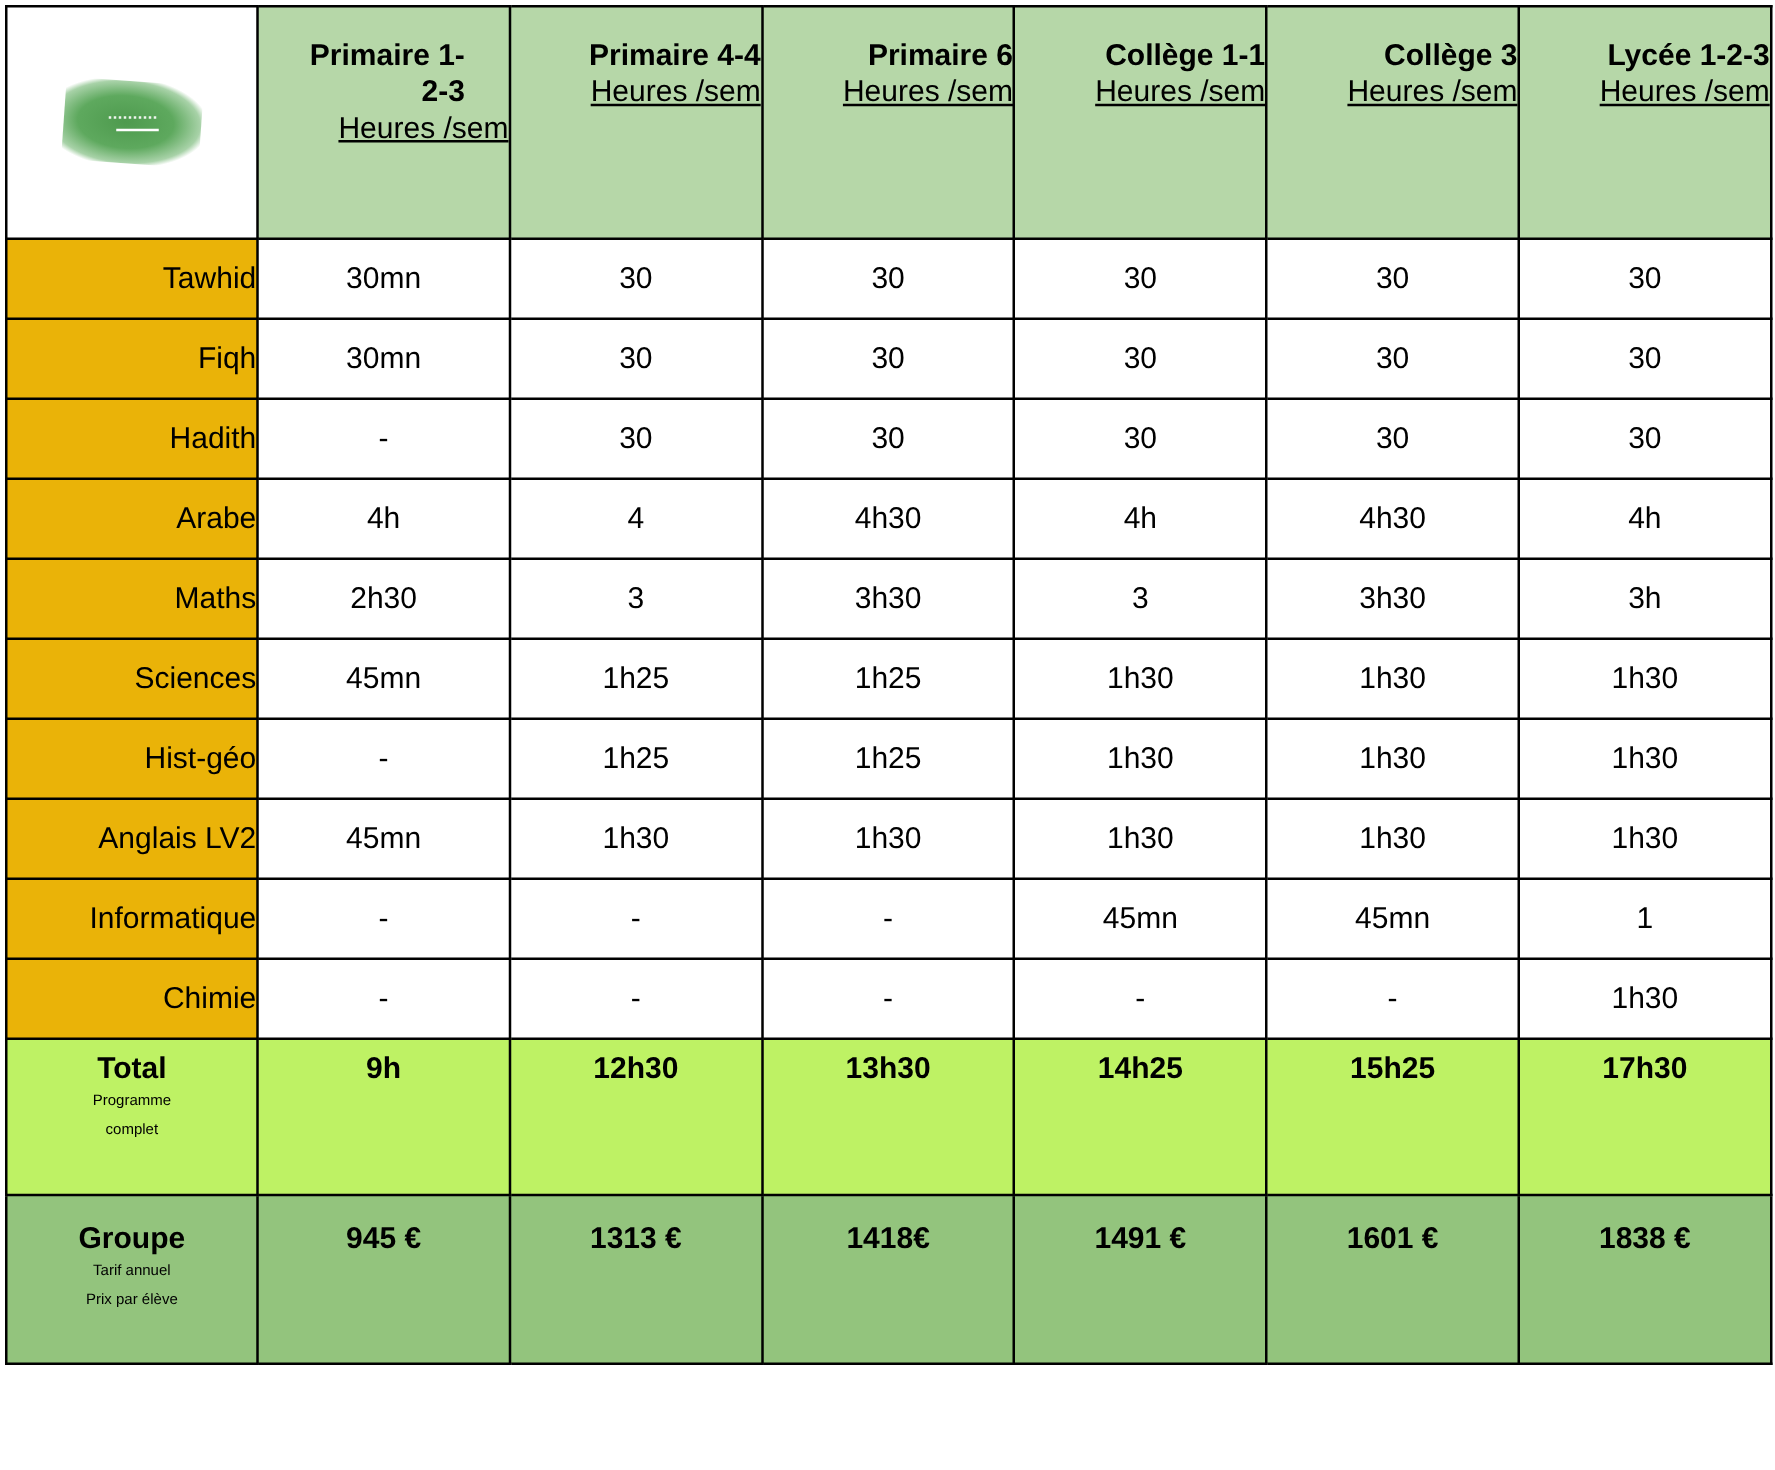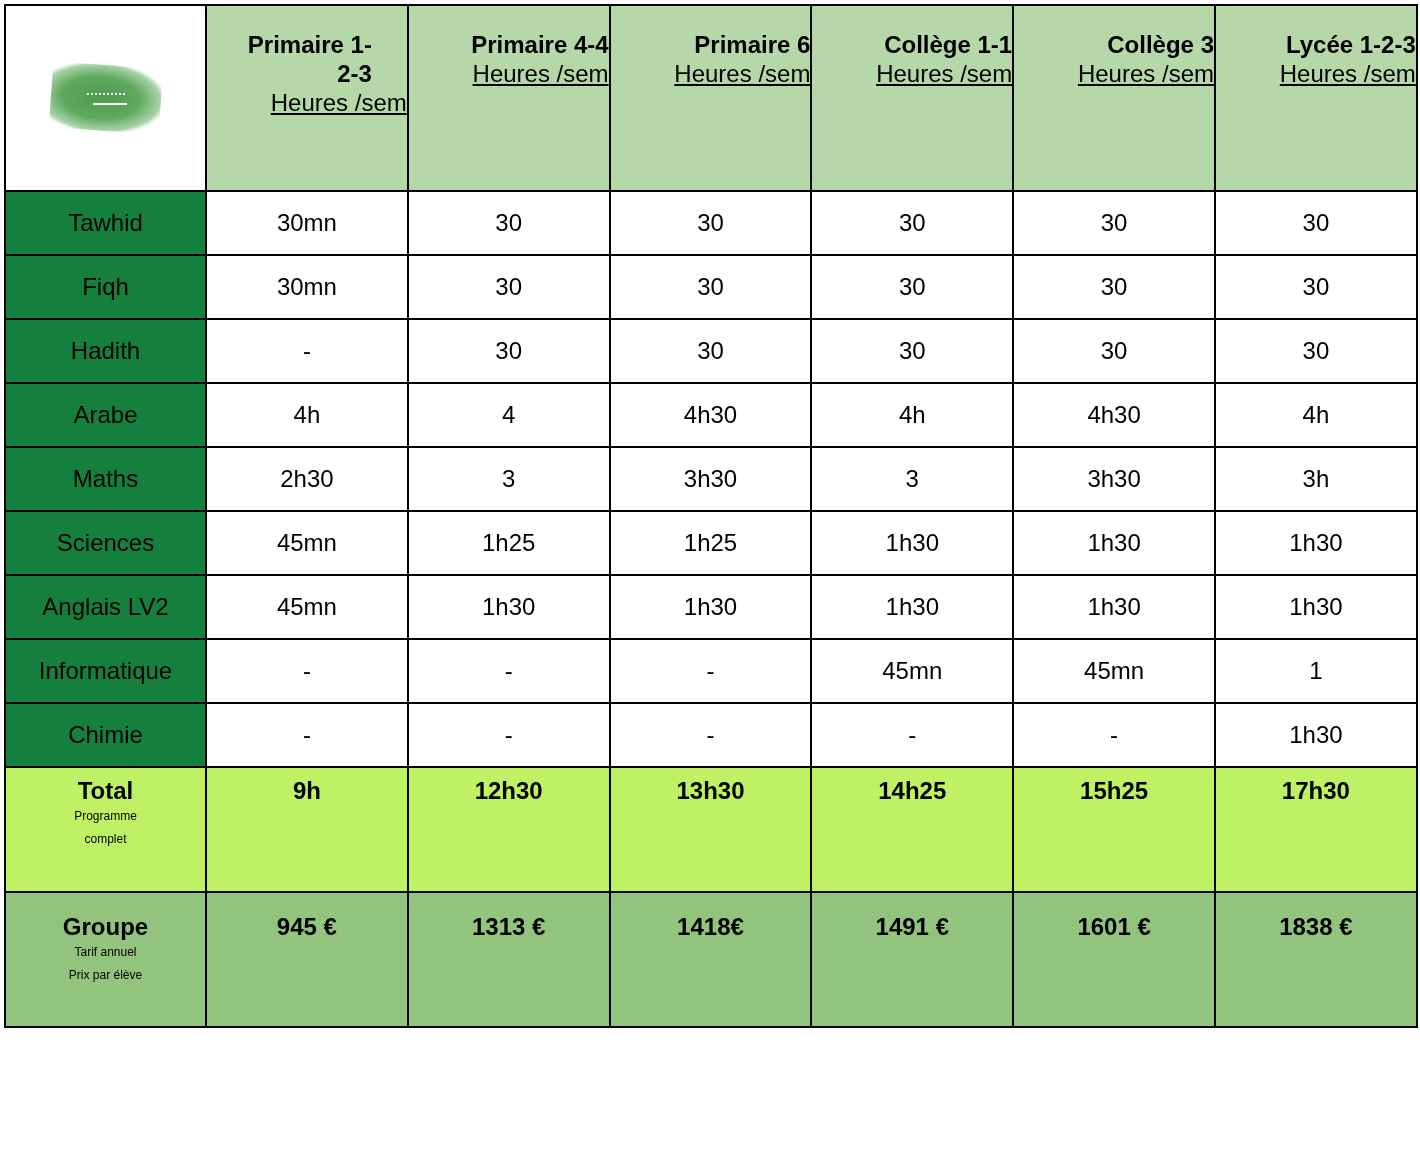--- a/index.html
+++ b/index.html
@@ -4,21 +4,21 @@
 <style>
   html, body { margin: 0; padding: 0; background: #ffffff; }
   body { width: 1420px; height: 1176px; overflow: hidden; font-family: "Liberation Sans", sans-serif; color: #000; }
   table { position: absolute; left: 4px; top: 4px; border-collapse: collapse; table-layout: fixed; width: 1412px; }
   td { border: 2px solid #000; text-align: center; padding: 0; font-size: 24px; }
   col.c0 { width: 201px; }
   col.cx { width: 201.8px; }
   tr.head td { height: 160px; vertical-align: top; background: #b6d7a8; padding-top: 24px; line-height: 29px; text-align: right; }
   tr.head td.logo { background: #ffffff; vertical-align: middle; padding-top: 0; }
   tr.data td { height: 62px; background: #ffffff; }
-  tr.data td.label { background: #15803d; }
+  tr.data td.label { background: #eab308; text-align: right; }
   tr.total td { height: 114px; background: #bef264; vertical-align: top; padding-top: 9px; }
   tr.groupe td { height: 113px; background: #93c47d; vertical-align: top; padding-top: 20px; }
   .b { font-weight: bold; }
   .sub { font-size: 12px; line-height: 23px; display: block; }
   .hsub { display: block; font-weight: normal; text-decoration: underline; }
   .flag { position: relative; width: 110px; height: 66px; margin: 0 auto; }
   .flag .brush { position: absolute; inset: 0; background: radial-gradient(ellipse at 45% 50%, #4e9a4e 0%, #5ea95e 45%, rgba(110,180,110,0.6) 70%, rgba(255,255,255,0) 78%); transform: rotate(4deg); }
   .flag .script { position: absolute; left: 36px; top: 20px; width: 38px; height: 8px; border-bottom: 2px dotted #ffffff; opacity: 0.9; }
   .flag .sword { position: absolute; left: 42px; top: 38px; width: 34px; height: 2px; background: #ffffff; }
 </style>
@@ -118,20 +118,29 @@
   <tr class="data">
     <td class="label">Sciences</td>
     <td>45mn</td>
     <td>1h25</td>
     <td>1h25</td>
     <td>1h30</td>
     <td>1h30</td>
     <td>1h30</td>
   </tr>
   <tr class="data">
+    <td class="label">Hist-géo</td>
+    <td>-</td>
+    <td>1h25</td>
+    <td>1h25</td>
+    <td>1h30</td>
+    <td>1h30</td>
+    <td>1h30</td>
+  </tr>
+  <tr class="data">
     <td class="label">Anglais LV2</td>
     <td>45mn</td>
     <td>1h30</td>
     <td>1h30</td>
     <td>1h30</td>
     <td>1h30</td>
     <td>1h30</td>
   </tr>
   <tr class="data">
     <td class="label">Informatique</td>

